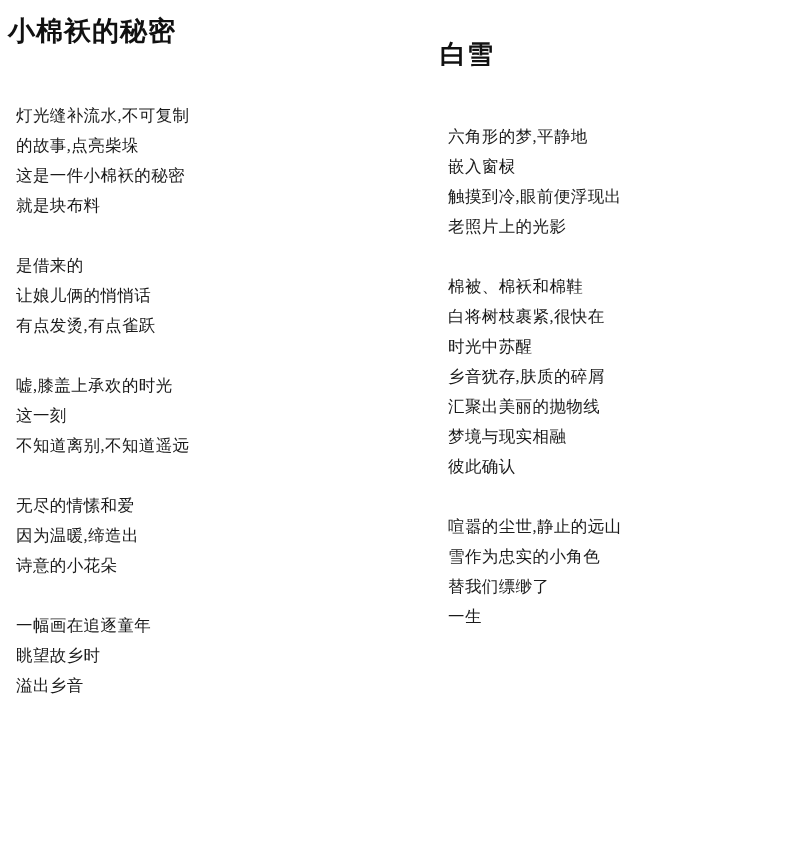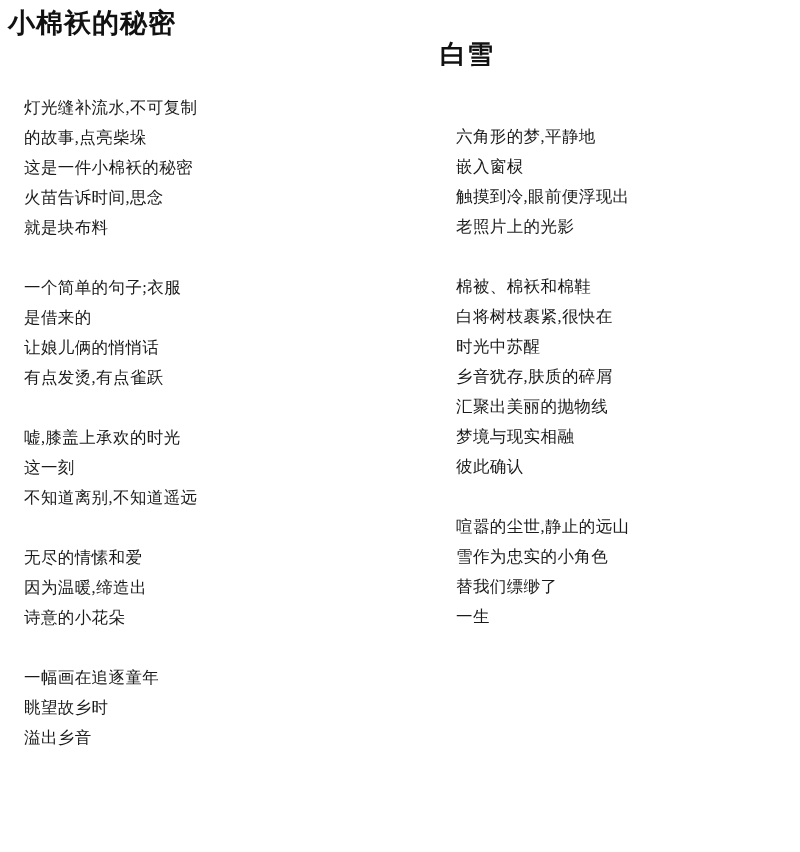--- a/index.html
+++ b/index.html
@@ -26,42 +26,42 @@
     flex-direction: row;
     align-items: flex-start;
     width: 800px;
   }
   .column {
     box-sizing: border-box;
   }
   .column.left {
     width: 440px;
     padding-left: 8px;
-    padding-top: 6px;
+    padding-top: 14px;
   }
   .column.right {
     width: 360px;
     padding-left: 0px;
     padding-top: 14px;
   }
   .poem-title {
     font-family: "Liberation Serif", "DejaVu Serif", serif;
     font-size: 27px;
     font-weight: 700;
     letter-spacing: 1px;
     line-height: 1.3;
     margin: 0 0 0 0;
     color: #111111;
   }
   .poem-title.right-title {
     font-size: 26px;
     margin-top: 24px;
   }
   .stanza {
-    margin: 16px;
+    margin: 8px;
     padding: 0;
   }
   .line {
     font-size: 16.5px;
     line-height: 30px;
     letter-spacing: 0.4px;
     white-space: pre;
     color: #1a1a1a;
   }
   .left .poem-body {
@@ -93,26 +93,24 @@
 
       <div class="poem">
         <h1 class="poem-title">小棉袄的秘密</h1>
 
         <div class="poem-body">
 
           <div class="stanza">
             <div class="line">灯光缝补流水,不可复制</div>
             <div class="line">的故事,点亮柴垛</div>
             <div class="line">这是一件小棉袄的秘密</div>
-            <div class="line">火苗告诉时间,思念</div>
             <div class="line">就是块布料</div>
           </div>
 
           <div class="stanza">
-            <div class="line">一个简单的句子;衣服</div>
             <div class="line">是借来的</div>
             <div class="line">让娘儿俩的悄悄话</div>
             <div class="line">有点发烫,有点雀跃</div>
           </div>
 
           <div class="stanza">
             <div class="line">嘘,膝盖上承欢的时光</div>
             <div class="line">这一刻</div>
             <div class="line">不知道离别,不知道遥远</div>
           </div>

